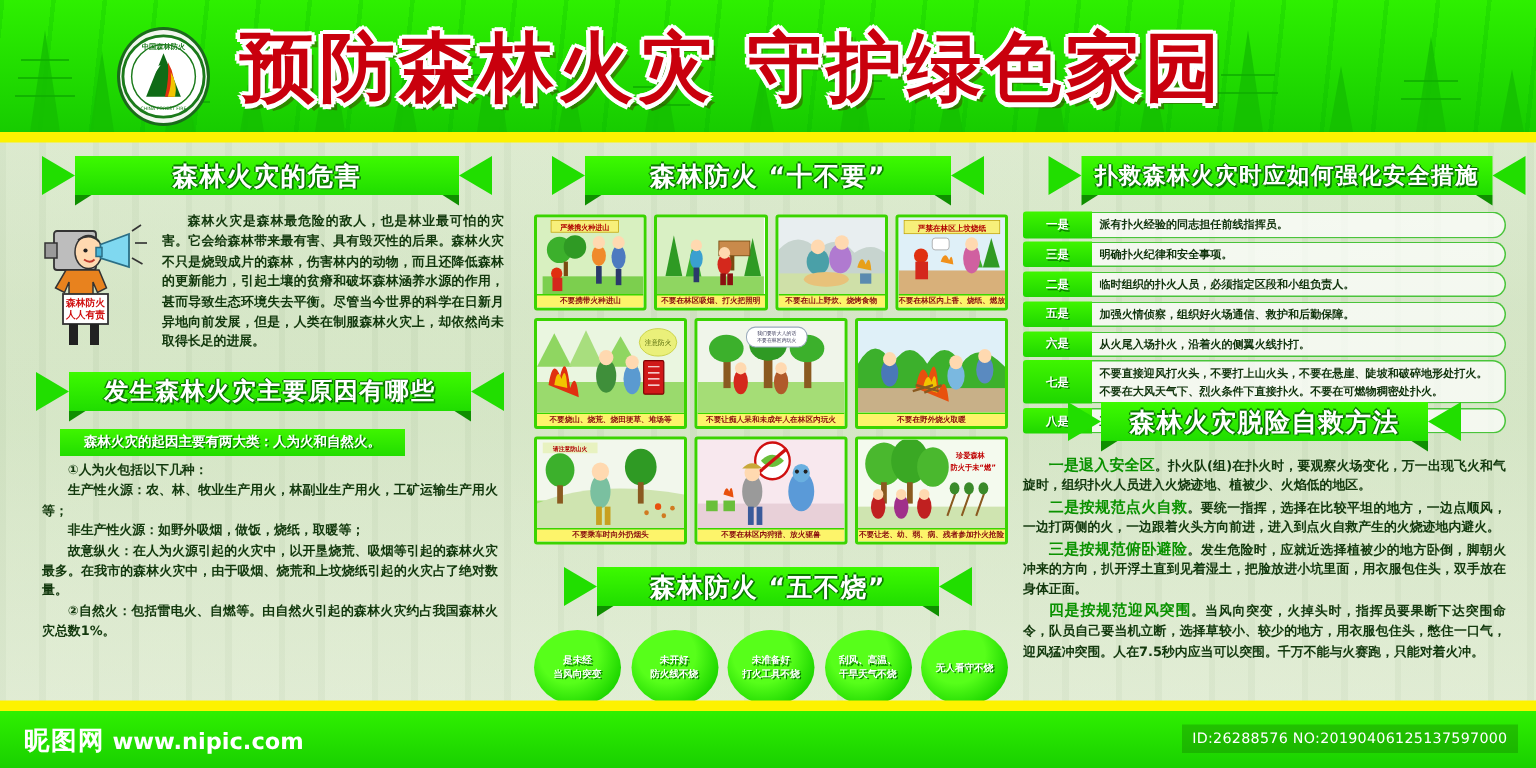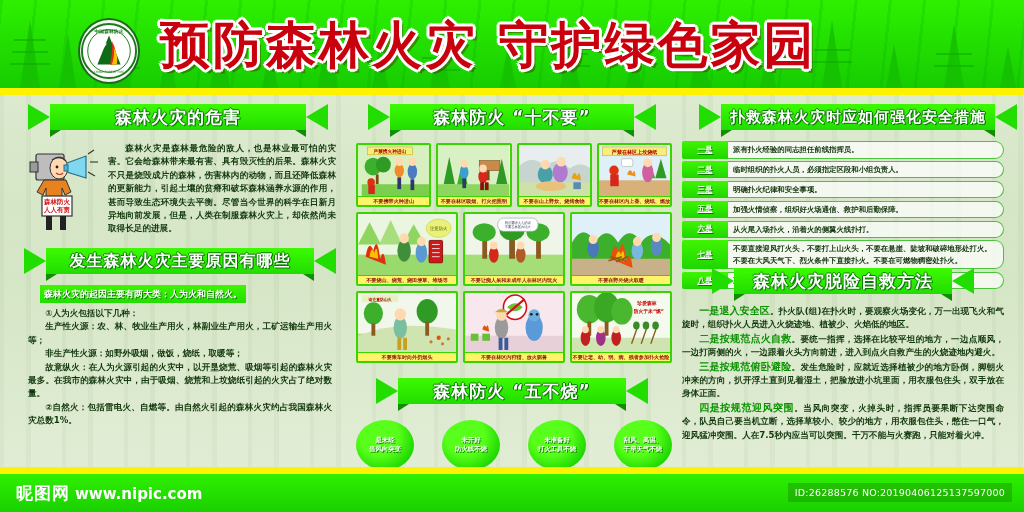--- a/index.html
+++ b/index.html
@@ -66,21 +66,21 @@
   .body-text p{margin:0;}
   .indent{text-indent:2em;}
   .hazard-art{
     position:absolute;left:26px;top:148px;width:72px;height:84px;
   }
   .hazard-text{position:absolute;left:108px;top:142px;width:228px;}
   .cause-box{position:absolute;left:28px;top:282px;width:304px;}
   .cause-hi{
     background:linear-gradient(180deg,#3ff500 0%,#22dd00 100%);
     color:#fff;font-weight:bold;font-size:9px;line-height:16px;
-    padding:1px 4px;display:inline-block;margin:0 0 4px 12px;
+    padding:1px 16px;display:inline-block;margin:0 0 4px 12px;
     text-shadow:1px 1px 0 #0a7a00;
   }
   .pic-grid{position:absolute;left:356px;top:143px;width:316px;}
   .pic-row{display:flex;gap:5px;margin-bottom:5px;}
   .pic{
     border:2px solid #3ad400;background:#fff;box-sizing:border-box;
     display:flex;flex-direction:column;overflow:hidden;border-radius:2px;
   }
   .pic .art{flex:1;position:relative;overflow:hidden;}
   .pic .cap{
@@ -99,21 +99,21 @@
     color:#fff;font-weight:bold;font-size:6.4px;line-height:9px;text-align:center;
     text-shadow:1px 1px 0 #0a7a00;
   }
   .meas-list{position:absolute;left:682px;top:141px;width:322px;}
   .meas-row{display:flex;align-items:stretch;margin-bottom:2.4px;}
   .meas-no{
     width:46px;flex:0 0 46px;
     background:linear-gradient(180deg,#3ff500 0%,#1fd600 100%);
     color:#fff;font-weight:bold;font-size:7.6px;
     display:flex;align-items:center;justify-content:center;
-    text-shadow:1px 1px 0 #0a7a00;border-radius:2px 0 0 2px;text-decoration:underline;
+    text-shadow:1px 1px 0 #0a7a00;border-radius:2px 0 0 2px;
   }
   .meas-tx{
     flex:1;background:rgba(255,255,255,.72);
     border:1px solid #49c43a;border-left:none;border-radius:0 9px 9px 0;
     color:#10330c;font-weight:bold;font-size:7.4px;line-height:11.5px;
     padding:2px 5px;box-sizing:border-box;
   }
   .escape-text{position:absolute;left:682px;top:304px;width:322px;}
   .escape-text p{margin:0 0 0 0;}
   .lead{color:#0a9200;font-weight:bold;font-size:10px;}
@@ -512,42 +512,46 @@
       <span>防火线不烧</span>
     </div>
     <div class="circ cn">
       <span>未准备好</span>
       <span>打火工具不烧</span>
     </div>
     <div class="circ cn">
       <span>刮风、高温、</span>
       <span>干旱天气不烧</span>
     </div>
+    <div class="circ cn">
+      <span>无人看守不烧</span>
+      <span></span>
+    </div>
   </div>
 
   <div class="ribbon" style="left:684px;top:104px;width:318px;margin-left:15px;">
     <div class="tail l"></div>
       <div class="tail r"></div>
     <div class="body cn" style="font-size:15px;">扑救森林火灾时应如何强化安全措施</div>
     <div class="fold l"></div>
       <div class="fold r"></div>
   </div>
 
   <div class="meas-list">
     <div class="meas-row">
       <div class="meas-no cn">一是</div>
       <div class="meas-tx cn">派有扑火经验的同志担任前线指挥员。</div>
     </div>
     <div class="meas-row">
+      <div class="meas-no cn">三是</div>
+      <div class="meas-tx cn">明确扑火纪律和安全事项。</div>
+    </div>
+    <div class="meas-row">
       <div class="meas-no cn">二是</div>
       <div class="meas-tx cn">临时组织的扑火人员，必须指定区段和小组负责人。</div>
-    </div>
-    <div class="meas-row">
-      <div class="meas-no cn">三是</div>
-      <div class="meas-tx cn">明确扑火纪律和安全事项。</div>
     </div>
     <div class="meas-row">
       <div class="meas-no cn">五是</div>
       <div class="meas-tx cn">加强火情侦察，组织好火场通信、救护和后勤保障。</div>
     </div>
     <div class="meas-row">
       <div class="meas-no cn">六是</div>
       <div class="meas-tx cn">从火尾入场扑火，沿着火的侧翼火线扑打。</div>
     </div>
     <div class="meas-row">

